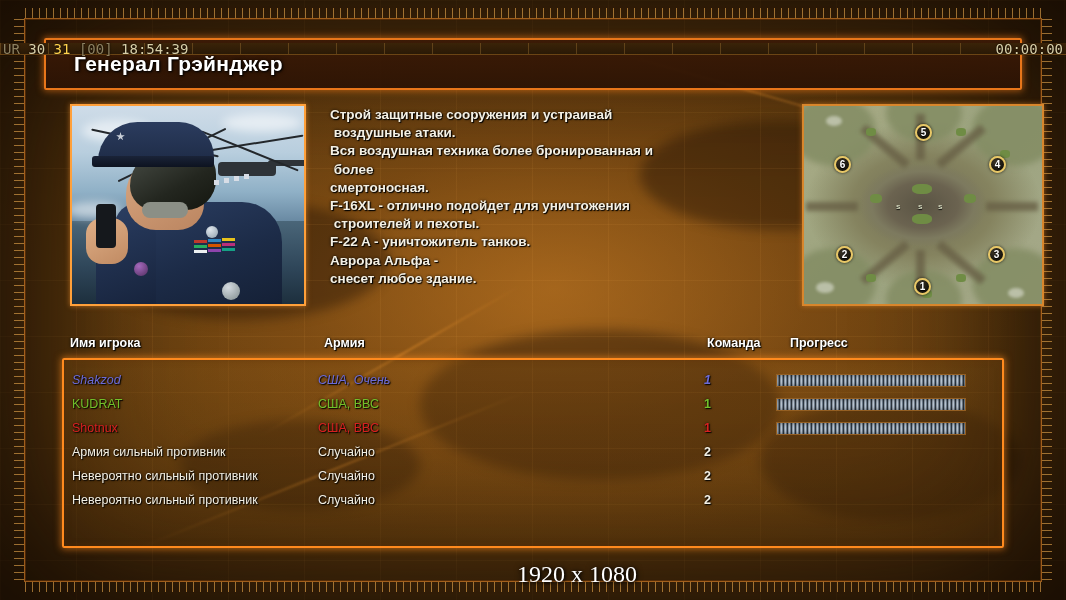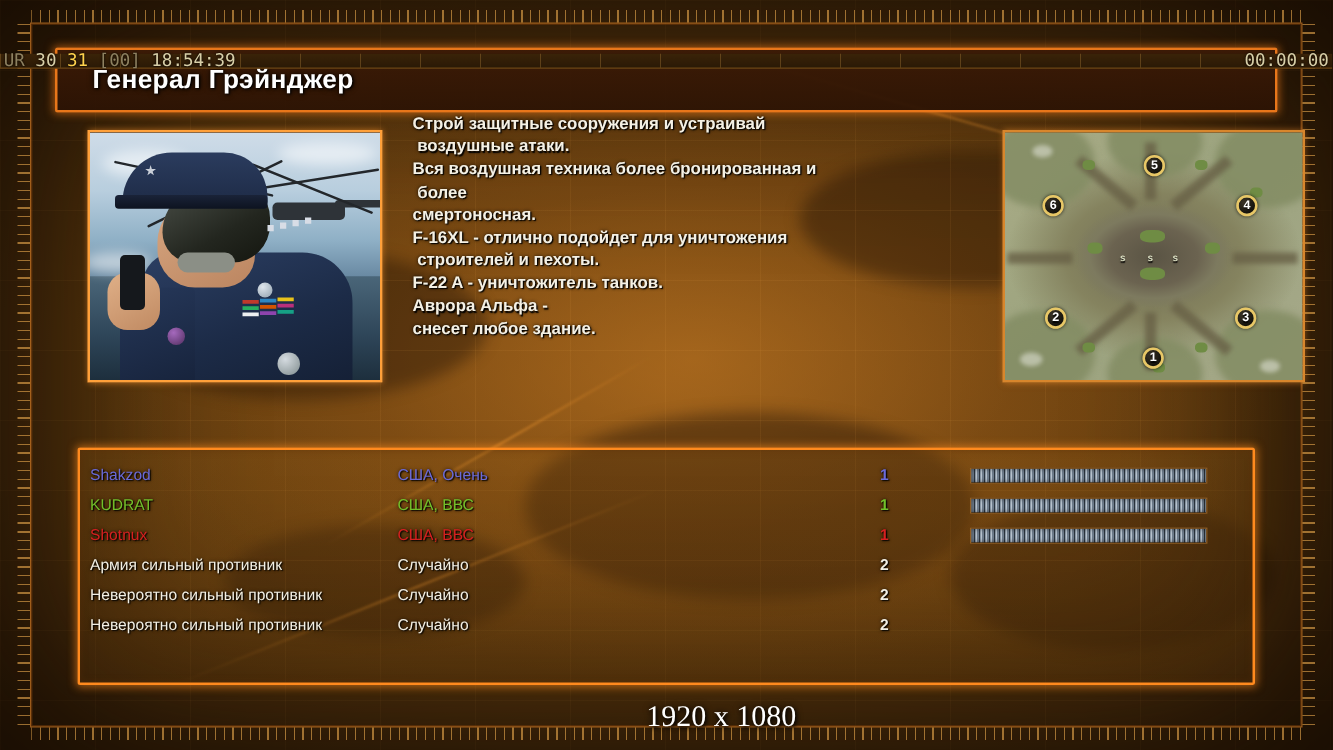--- a/index.html
+++ b/index.html
@@ -110,21 +110,21 @@
   .off-cap  { position:absolute; background: linear-gradient(180deg, #2b3c5e 0%, #1d2a45 100%); }
   .off-visor{ position:absolute; background: linear-gradient(150deg, #4a4f48 0%, #23261f 60%, #14160f 100%); }
   .off-hand { position:absolute; background: linear-gradient(150deg, #e0b088 0%, #c08a62 100%); }
   .off-radio{ position:absolute; background:#15181c; }
   .ribbon { position:absolute; height:3px; }
   .star { position:absolute; width:5px; height:5px; background:#d8dde6; }
   .medal { position:absolute; border-radius:50%; }
 
   
   #desc-wrap {
-    position:absolute; left: 286px; top: 50px; width: 462px; height: 202px;
+    position:absolute; left: 286px; top: 66px; width: 462px; height: 202px;
     z-index: 12;
   }
   #desc {
     color:#f4f0e4; font-size: 13.5px; line-height: 18.2px; font-weight: bold;
     text-shadow: 1px 1px 1px #000, 0 0 3px rgba(0,0,0,0.85);
     white-space: pre-wrap; padding-top: 2px;
   }
 
   
   #minimap-wrap {
@@ -360,24 +360,30 @@
             <div class="mm-pos" style="left: 111px; top: 18px;">5</div>
             <div class="mm-pos" style="left: 30px; top: 50px;">6</div>
             <div class="mm-pos" style="left: 185px; top: 50px;">4</div>
             <div class="mm-pos" style="left: 32px; top: 140px;">2</div>
             <div class="mm-pos" style="left: 184px; top: 140px;">3</div>
             <div class="mm-pos" style="left: 110px; top: 172px;">1</div>
           </div>
       </div>
     </div>
 
+    <div id="table-head">
+      <div class="th col-name">Имя игрока</div>
+      <div class="th col-army">Армия</div>
+      <div class="th col-team">Команда</div>
+      <div class="th col-prog">Прогресс</div>
+    </div>
 
     <div id="list-box" class="">
       <div id="rows">
-          <div class="row" style="top: 8px;">
+          <div class="row" style="top: 8px; font-style: italic;">
             <div class="cell c-name" style="color: rgb(106, 106, 216);">Shakzod</div>
             <div class="cell c-army" style="color: rgb(106, 106, 216);">США, Очень</div>
             <div class="cell c-team" style="color: rgb(106, 106, 216);">1</div>
             <div class="cell c-prog">
               <div class="bar">
                 <div class="bar-fill" style="width: 100%;"></div>
               </div>
             </div>
           </div>
           <div class="row" style="top: 32px;">

